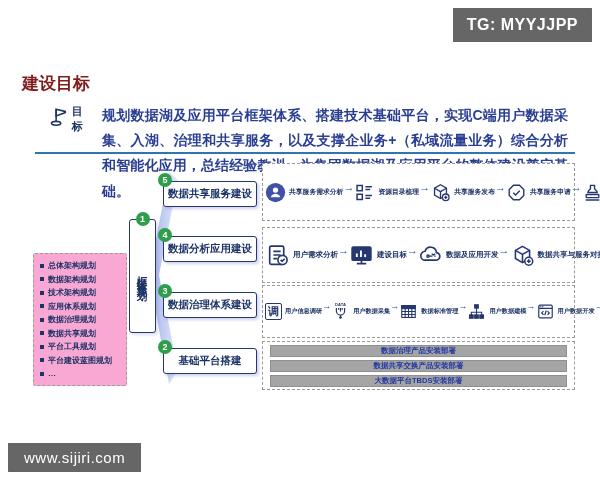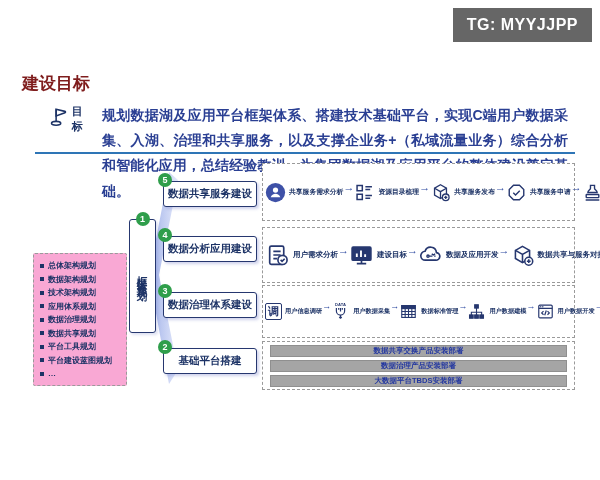--- a/index.html
+++ b/index.html
@@ -55,20 +55,21 @@
   .flow-d{flex-direction:column;justify-content:center;gap:3px;padding:0 7px;}
   .gbar{width:100%;height:12px;background:#a5a5a5;border:1px solid #8f8f8f;box-sizing:border-box;
         display:flex;align-items:center;justify-content:center;font-size:7.5px;font-weight:bold;color:#2438a0;white-space:nowrap;}
 </style>
 </head>
 <body>
 
 <div class="canvas">
 
   <div class="wm wm-tr">TG: MYYJJPP</div>
+  <div class="wm wm-bl">www.sijiri.com</div>
 
   <h1 class="title">建设目标</h1>
 
   <div class="goal">
     <svg viewBox="0 0 28 28" fill="none" stroke="#1d3366" stroke-width="1.7">
       <path d="M11 4.5v13"></path>
       <path d="M11 4.5l9.5 2.3c.9.2.9 1.1.1 1.5L11 11.8z"></path>
       <ellipse cx="11" cy="19.8" rx="5" ry="2.1"></ellipse>
     </svg>
     <div class="goal-label">目标</div>
@@ -308,18 +309,18 @@
         <ellipse cx="10.5" cy="5.5" rx="7" ry="2.6"></ellipse>
         <path d="M3.5 5.5v11.2c0 1.5 3.1 2.6 7 2.6 1 0 1.9-.1 2.8-.2M17.5 5.5v5.7"></path>
         <path d="M3.5 11.1c0 1.5 3.1 2.6 7 2.6 1.5 0 2.9-.2 4-.5"></path>
         <path d="M15.6 15.2a2.7 2.7 0 013.6-.6l-1.5 1.5 1.9 1.9 1.5-1.5a2.7 2.7 0 01-3.8 3.2l-1.3 1.3" stroke-width="1.4"></path>
       </svg>
       <span class="slabel">数据质量检查</span>
     </div>
   </div>
 
   <div class="flow flow-d" style="top:341px;height:49px">
+    <div class="gbar">数据治理产品安装部署</div>
     <div class="gbar">数据共享交换产品安装部署</div>
-    <div class="gbar">数据治理产品安装部署</div>
     <div class="gbar">大数据平台TBDS安装部署</div>
   </div>
 
 </div>
 
 </body></html>

